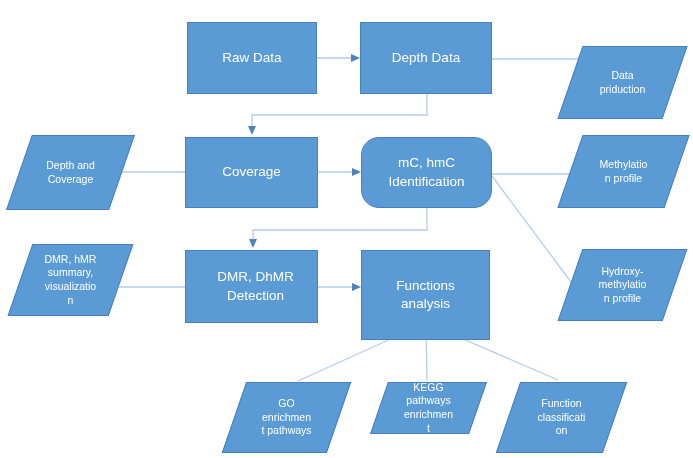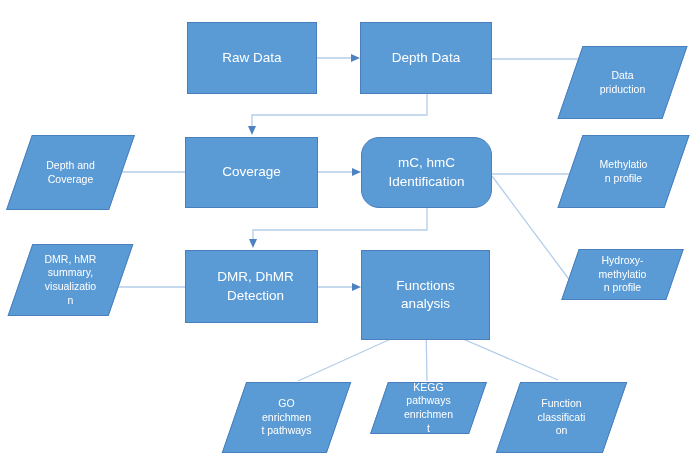--- a/index.html
+++ b/index.html
@@ -112,21 +112,21 @@
 n</span>
   </div>
   <div class="node rect" style="left:185px;top:250px;width:133px;height:73px;padding-left:8px;">
     <span class="label">DMR, DhMR
 Detection</span>
   </div>
   <div class="node rect" style="left:361px;top:250px;width:129px;height:90px;">
     <span class="label">Functions
 analysis</span>
   </div>
-  <div class="node pgram" style="left:570px;top:249px;width:105px;height:51px;">
+  <div class="node pgram" style="left:570px;top:249px;width:105px;height:72px;">
     <div class="pgram-bg"></div>
     <span class="label">Hydroxy-
 methylatio
 n profile</span>
   </div>
 
   <div class="node pgram" style="left:234px;top:382px;width:105px;height:71px;">
     <div class="pgram-bg"></div>
     <span class="label">GO
 enrichmen

